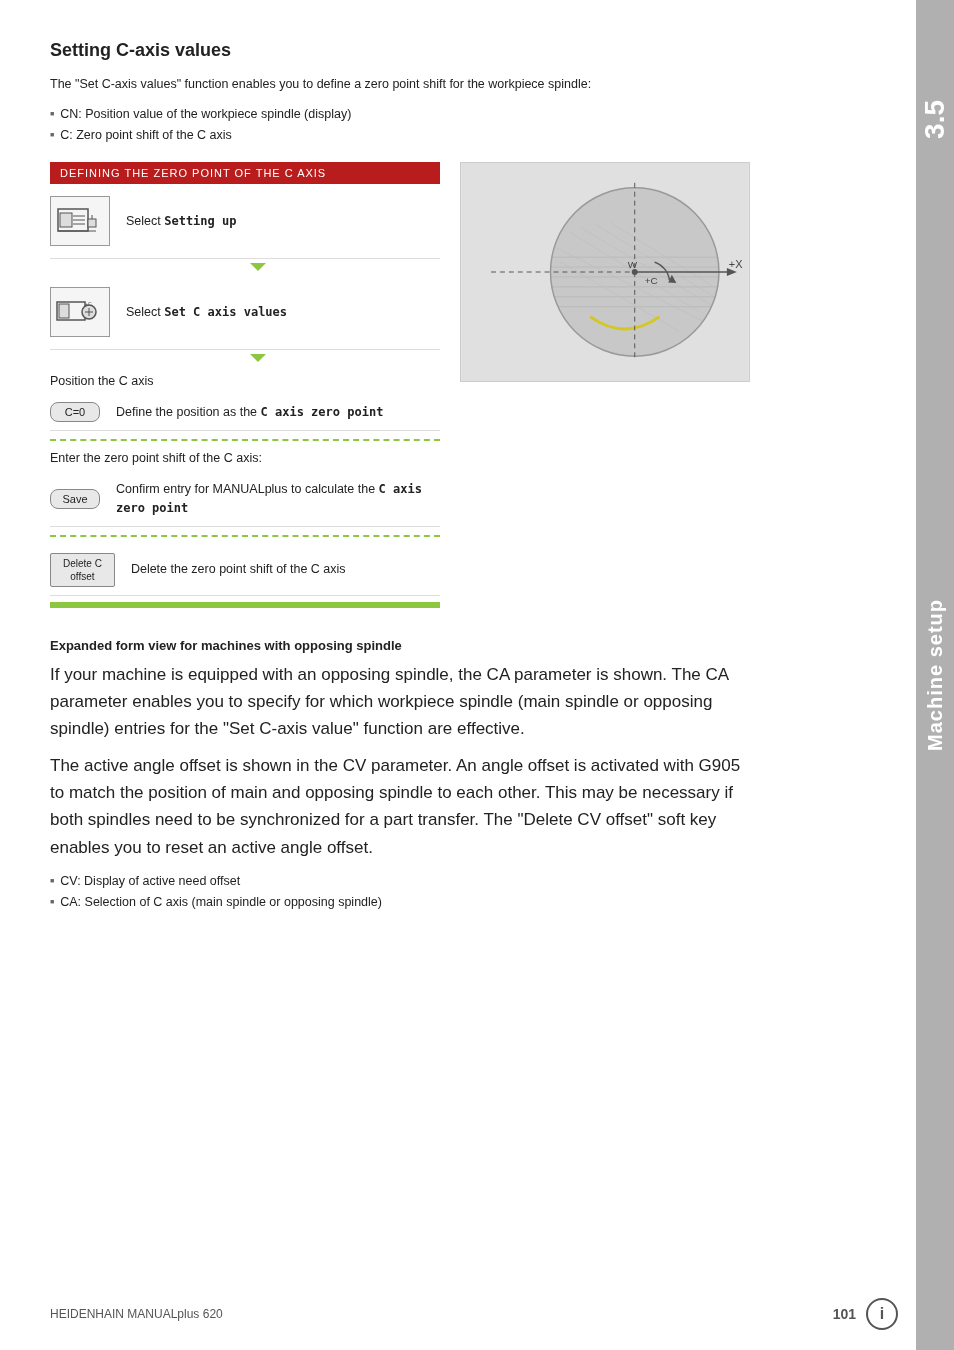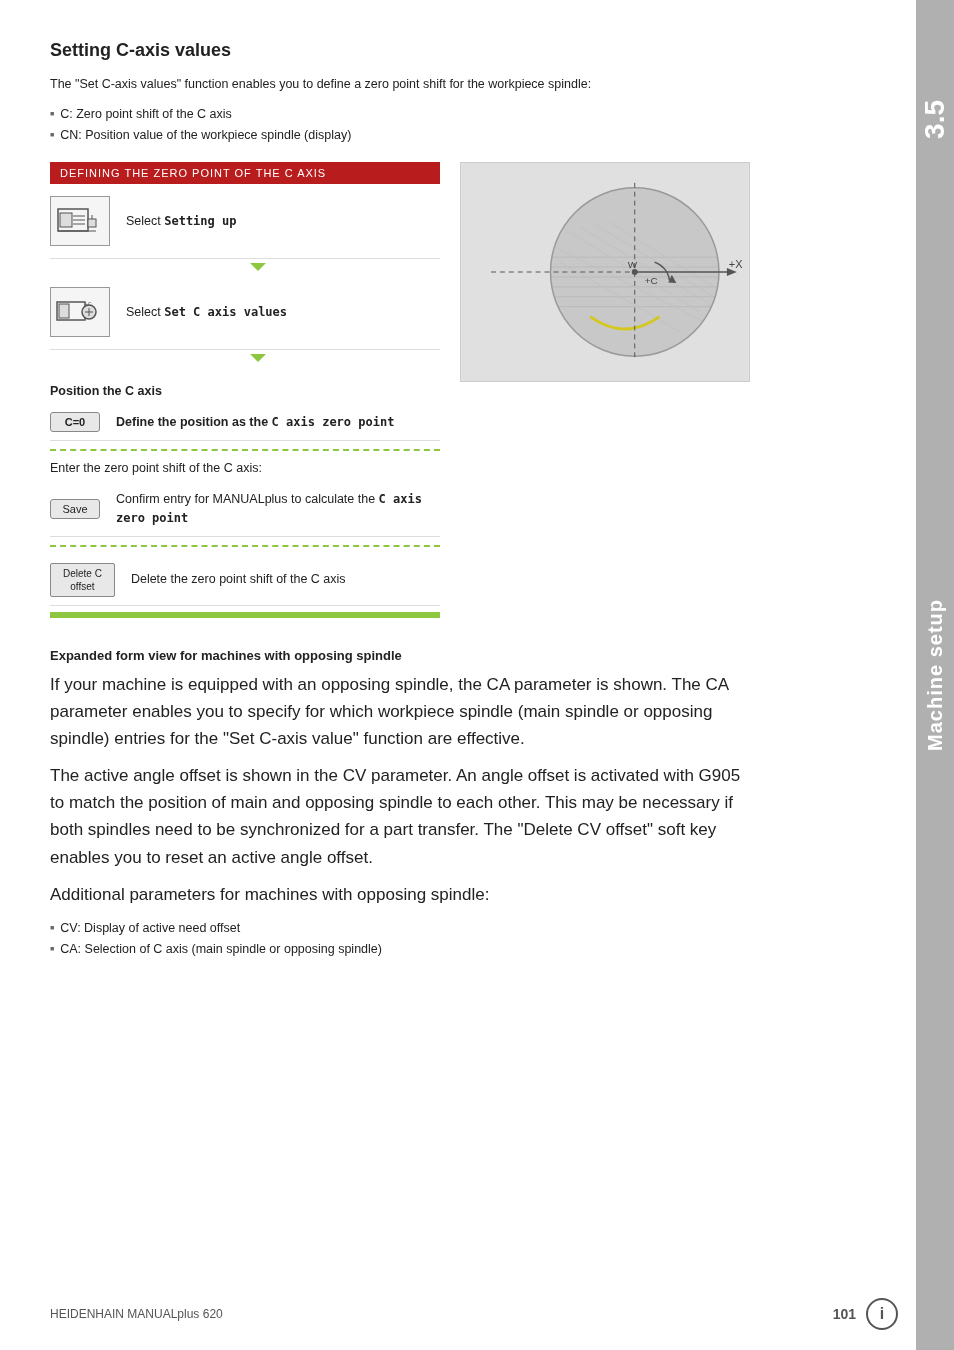--- a/index.html
+++ b/index.html
@@ -155,22 +155,21 @@
       text-align: right;
     }
 
     .dashed-divider {
       border: none;
       border-top: 2px dashed #8dc63f;
       margin: 8px 0;
     }
 
     .position-section {
-      margin: 18px 0 0 0;
-      font-weight: bold;
+      margin: 8px 0 0 0;
     }
 
     .position-label {
       font-size: 12.5px;
       margin-bottom: 6px;
     }
 
     .softkey-row {
       display: flex;
       align-items: center;
@@ -179,21 +178,21 @@
       border-bottom: 1px solid #ddd;
     }
 
     .softkey-btn {
       border: 1px solid #888;
       background: #e8e8e8;
       padding: 3px 8px;
       font-size: 11px;
       min-width: 50px;
       text-align: center;
-      border-radius: 3px;
+      border-radius: 8px;
       flex-shrink: 0;
     }
 
     .softkey-btn-multi {
       border: 1px solid #888;
       background: #e8e8e8;
       padding: 3px 12px;
       font-size: 10px;
       min-width: 55px;
       text-align: center;
@@ -259,24 +258,24 @@
 
 <div class="page-container">
   <div class="main-content">
 
     <h1 class="page-title">Setting C-axis values</h1>
 
     <p class="intro-text">The "Set C-axis values" function enables you to define a zero point shift for the workpiece spindle:</p>
 
     <ul class="bullet-list">
       <li>
-        <span>C: Zero point shift of the C axis</span>
+        <span>CN: Position value of the workpiece spindle (display)</span>
       </li>
       <li>
-        <span>CN: Position value of the workpiece spindle (display)</span>
+        <span>C: Zero point shift of the C axis</span>
       </li>
     </ul>
 
     <div class="upper-section">
 
       <div class="left-steps">
 
         <div class="section-header-bar">DEFINING THE ZERO POINT OF THE C AXIS</div>
 
         <div class="step-row">
@@ -404,21 +403,20 @@
           </svg>
         </div>
       </div>
 
     </div>
 
     <div class="expanded-section">
       <p class="expanded-title">Expanded form view for machines with opposing spindle</p>
       <p class="expanded-para">If your machine is equipped with an opposing spindle, the CA parameter is shown. The CA parameter enables you to specify for which workpiece spindle (main spindle or opposing spindle) entries for the "Set C-axis value" function are effective.</p>
       <p class="expanded-para">The active angle offset is shown in the CV parameter. An angle offset is activated with G905 to match the position of main and opposing spindle to each other. This may be necessary if both spindles need to be synchronized for a part transfer. The "Delete CV offset" soft key enables you to reset an active angle offset.</p>
-      <p class="expanded-para">Additional parameters for machines with opposing spindle:</p>
       <ul class="bullet-list">
         <li>
           <span>CV: Display of active need offset</span>
         </li>
         <li>
           <span>CA: Selection of C axis (main spindle or opposing spindle)</span>
         </li>
       </ul>
     </div>
 

